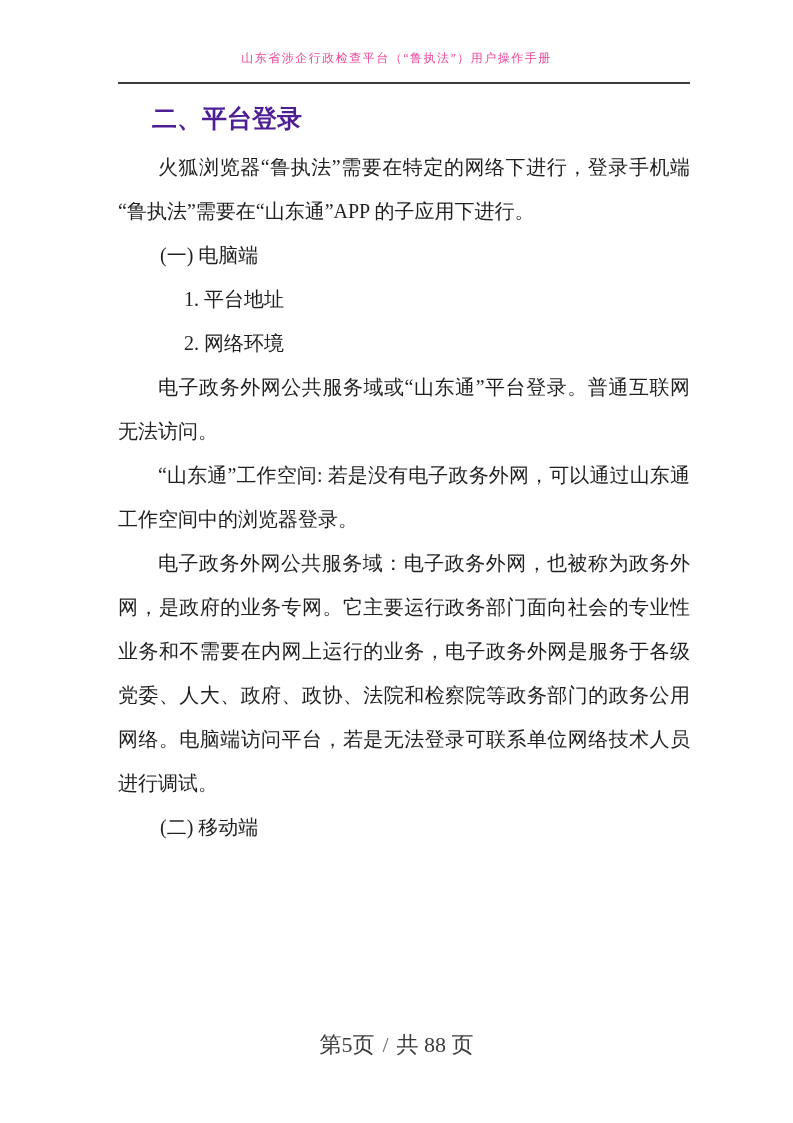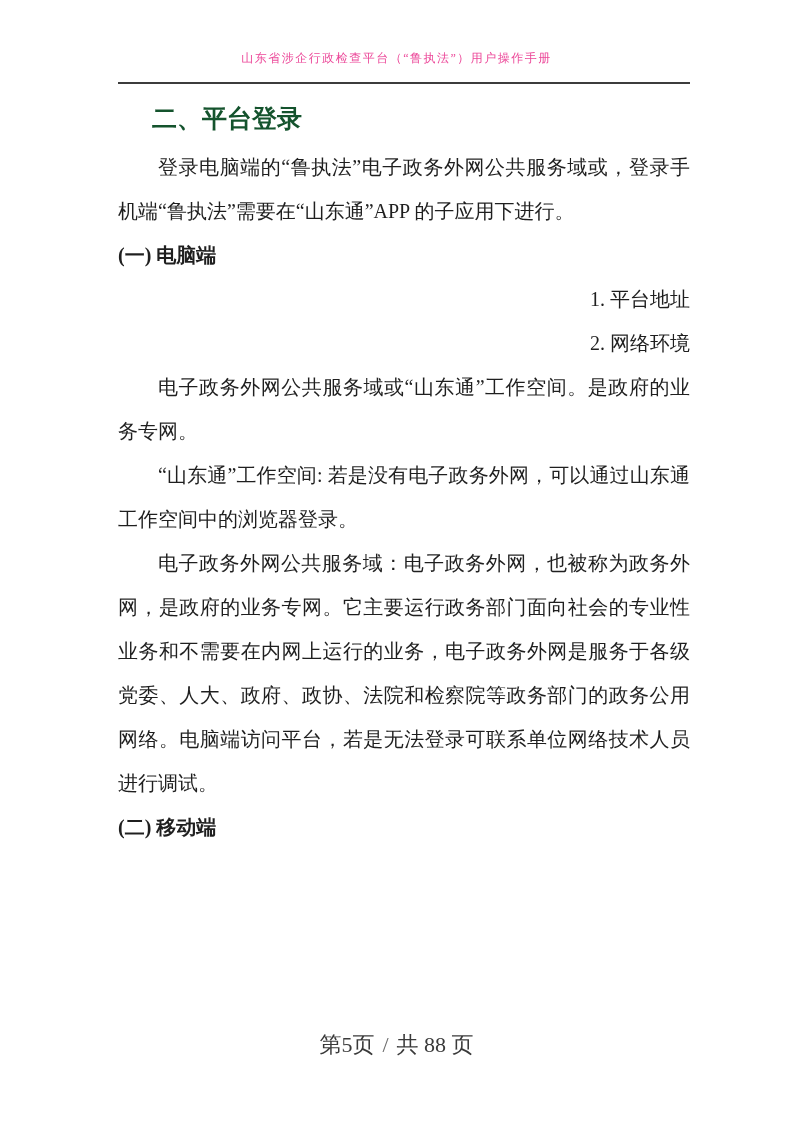--- a/index.html
+++ b/index.html
@@ -34,41 +34,41 @@
     position: absolute;
     top: 96px;
     left: 118px;
     width: 572px;
   }
   .page-title {
     font-family: "Liberation Sans", "DejaVu Sans", sans-serif;
     font-weight: 700;
     font-size: 25px;
     line-height: 44px;
-    color: #14532d;
+    color: #4c1d95;
     margin: 0 0 0 34px;
   }
   .body-flow { margin-top: 5px; }
   .body-flow > div {
     font-size: 20px;
     line-height: 44px;
     margin: 0;
     color: #1f1f1f;
   }
   .body-flow > .paragraph {
     text-align: justify;
     text-justify: inter-ideograph;
     text-indent: 2em;
   }
   .body-flow > .subheading {
-    font-weight: 700;
+    margin-left: 42px;
+    font-weight: 400;
   }
   .body-flow > .item {
-    margin-left: 42px;
-    text-align: right;
+    margin-left: 66px;
   }
   .doc-footer {
     position: absolute;
     top: 1032px;
     left: 0;
     width: 793px;
     text-align: center;
     font-size: 22px;
     line-height: 26px;
     color: #3a3a3a;
@@ -83,25 +83,25 @@
 
 <div class="page">
 
   <div class="doc-header">山东省涉企行政检查平台（“鲁执法”）用户操作手册</div>
 
   <div class="header-rule"></div>
 
   <div class="content">
     <h1 class="page-title">二、平台登录</h1>
     <div class="body-flow" id="body-flow">
-        <div class="paragraph">登录电脑端的“鲁执法”电子政务外网公共服务域或，登录手机端“鲁执法”需要在“山东通”APP 的子应用下进行。</div>
+        <div class="paragraph">火狐浏览器“鲁执法”需要在特定的网络下进行，登录手机端“鲁执法”需要在“山东通”APP 的子应用下进行。</div>
         <div class="subheading">(一) 电脑端</div>
         <div class="item">1. 平台地址</div>
         <div class="item">2. 网络环境</div>
-        <div class="paragraph">电子政务外网公共服务域或“山东通”工作空间。是政府的业务专网。</div>
+        <div class="paragraph">电子政务外网公共服务域或“山东通”平台登录。普通互联网无法访问。</div>
         <div class="paragraph">“山东通”工作空间: 若是没有电子政务外网，可以通过山东通工作空间中的浏览器登录。</div>
         <div class="paragraph">电子政务外网公共服务域：电子政务外网，也被称为政务外网，是政府的业务专网。它主要运行政务部门面向社会的专业性业务和不需要在内网上运行的业务，电子政务外网是服务于各级党委、人大、政府、政协、法院和检察院等政务部门的政务公用网络。电脑端访问平台，若是无法登录可联系单位网络技术人员进行调试。</div>
         <div class="subheading">(二) 移动端</div>
       </div>
   </div>
 
   <div class="doc-footer">
     <span>第5页</span><span class="sep">/</span><span>共 88 页</span>
   </div>
 

